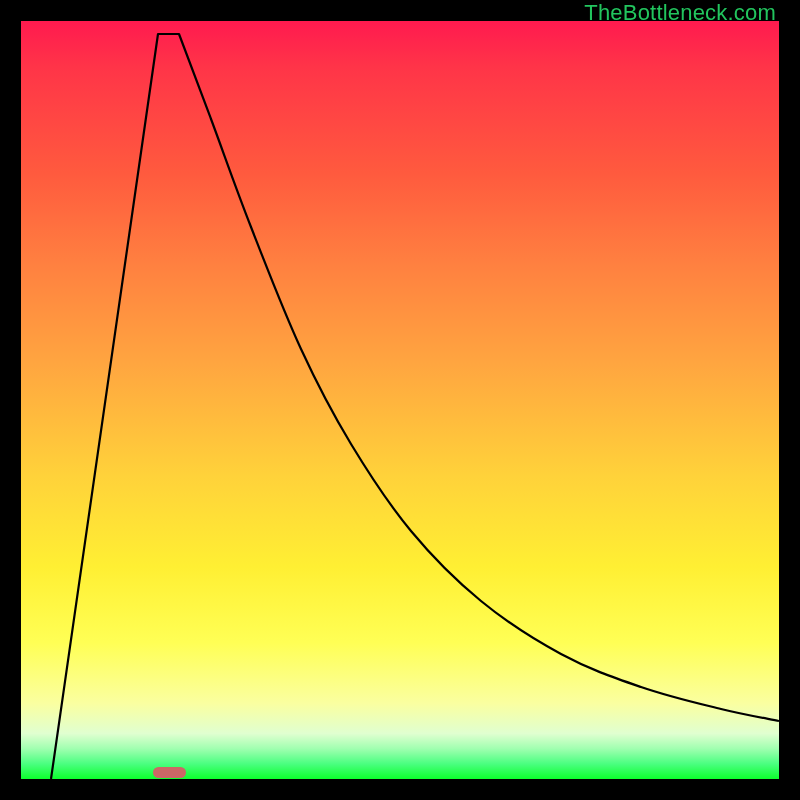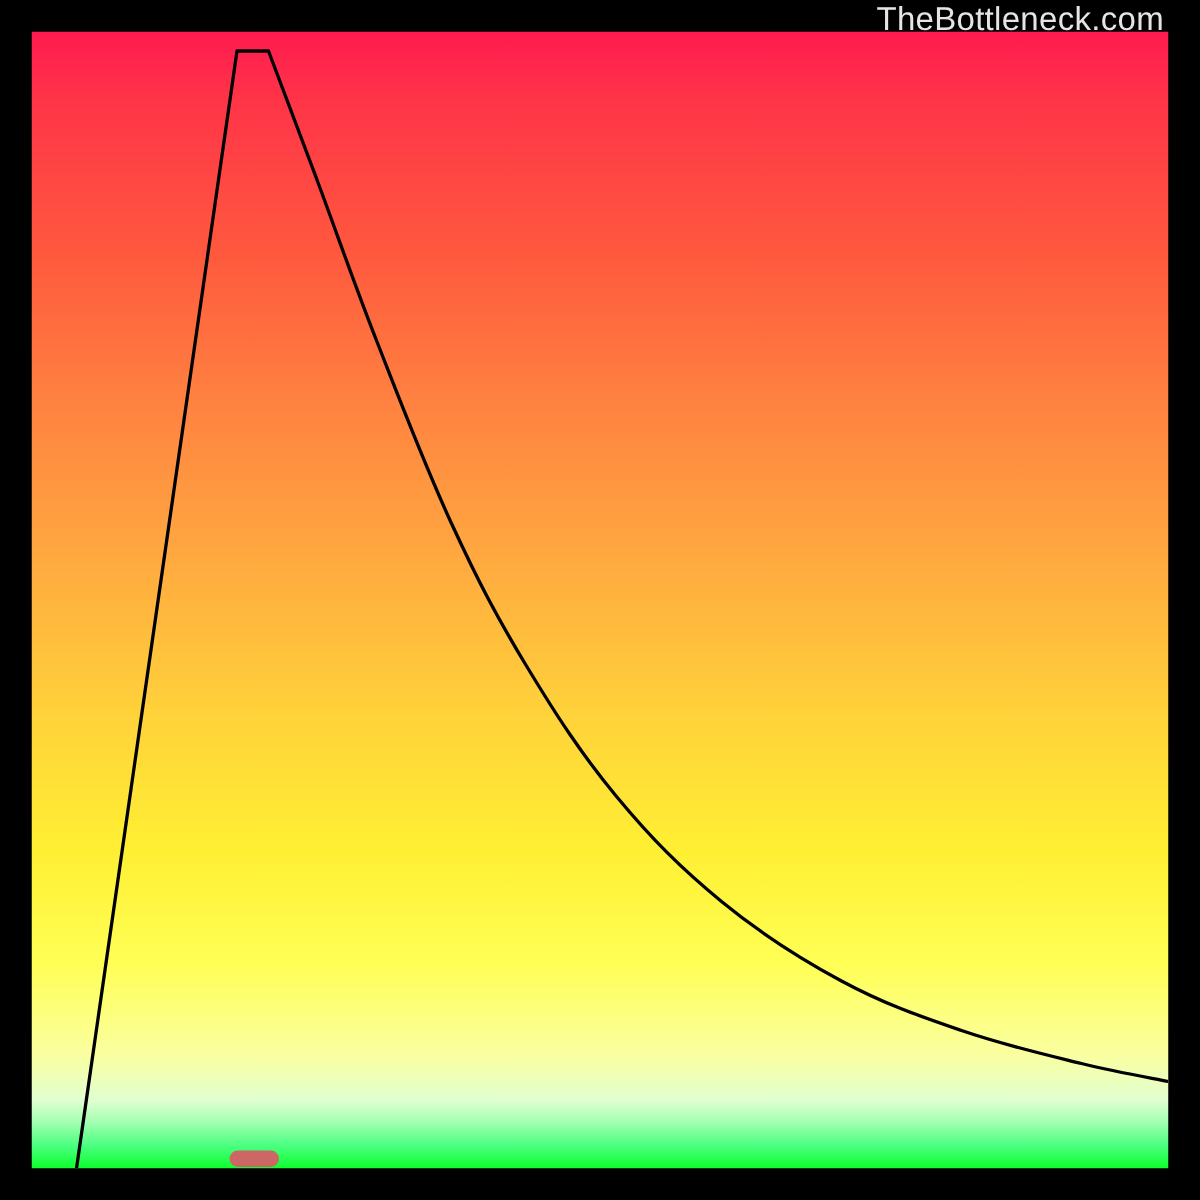--- a/index.html
+++ b/index.html
@@ -48,21 +48,21 @@
       #e0ffd0 94%,
       #a0ffb0 96%,
       #4aff80 98%,
       #0dff2d 100%
     );
   }
   .watermark {
     position: absolute;
     top: 0px;
     right: 24px;
-    color: #e5e5e5;
+    color: #22c55e;
     font-size: 22px;
     font-weight: 400;
     letter-spacing: 0.2px;
     font-family: Arial, sans-serif;
     user-select: none;
   }
   svg.curve {
     position: absolute;
     left: 0;
     top: 0;

